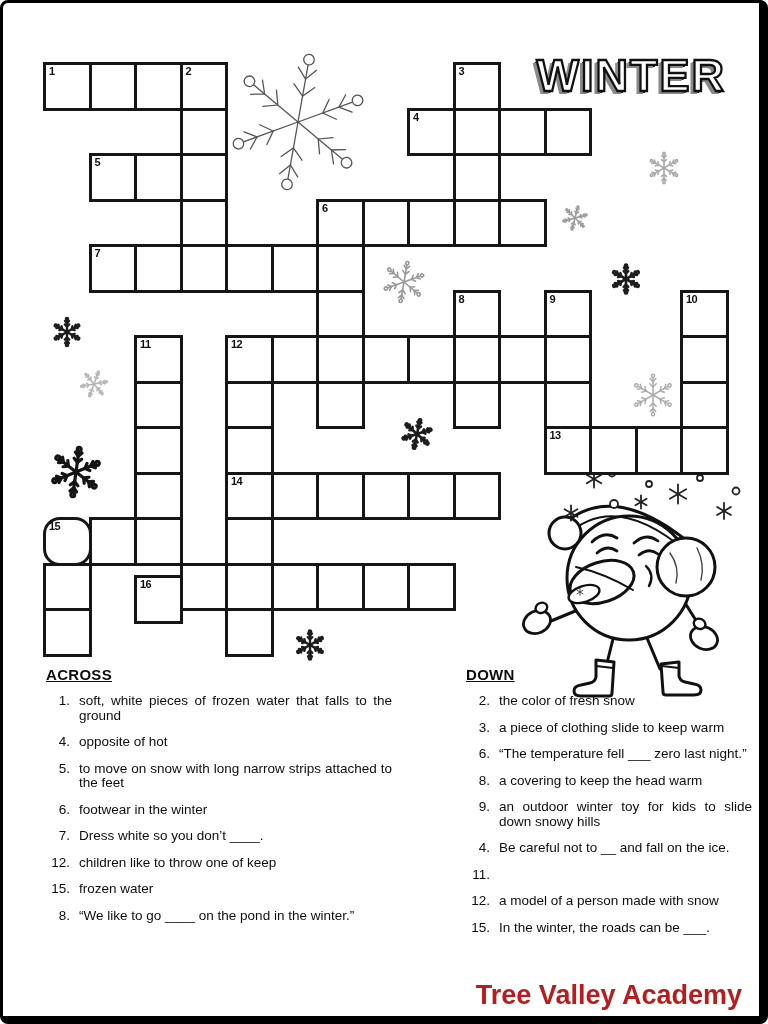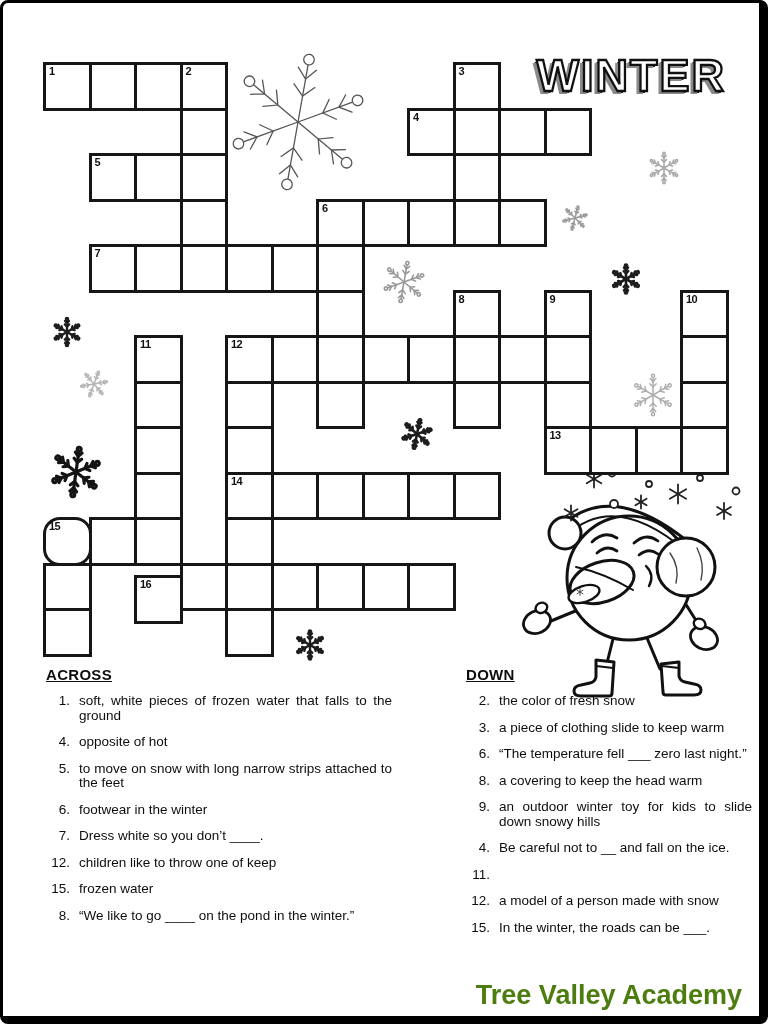--- a/index.html
+++ b/index.html
@@ -315,13 +315,13 @@
         <span class="cnum">12.</span>
         <span class="ctext">a model of a person made with snow</span>
       </div>
       <div class="clue">
         <span class="cnum">15.</span>
         <span class="ctext">In the winter, the roads can be ___.</span>
       </div>
     </div>
 </div>
 
-<div id="footer" style="color: #4d7c0f;">Tree Valley Academy</div>
+<div id="footer" style="color: #b91c1c;">Tree Valley Academy</div>
 
 </body></html>

